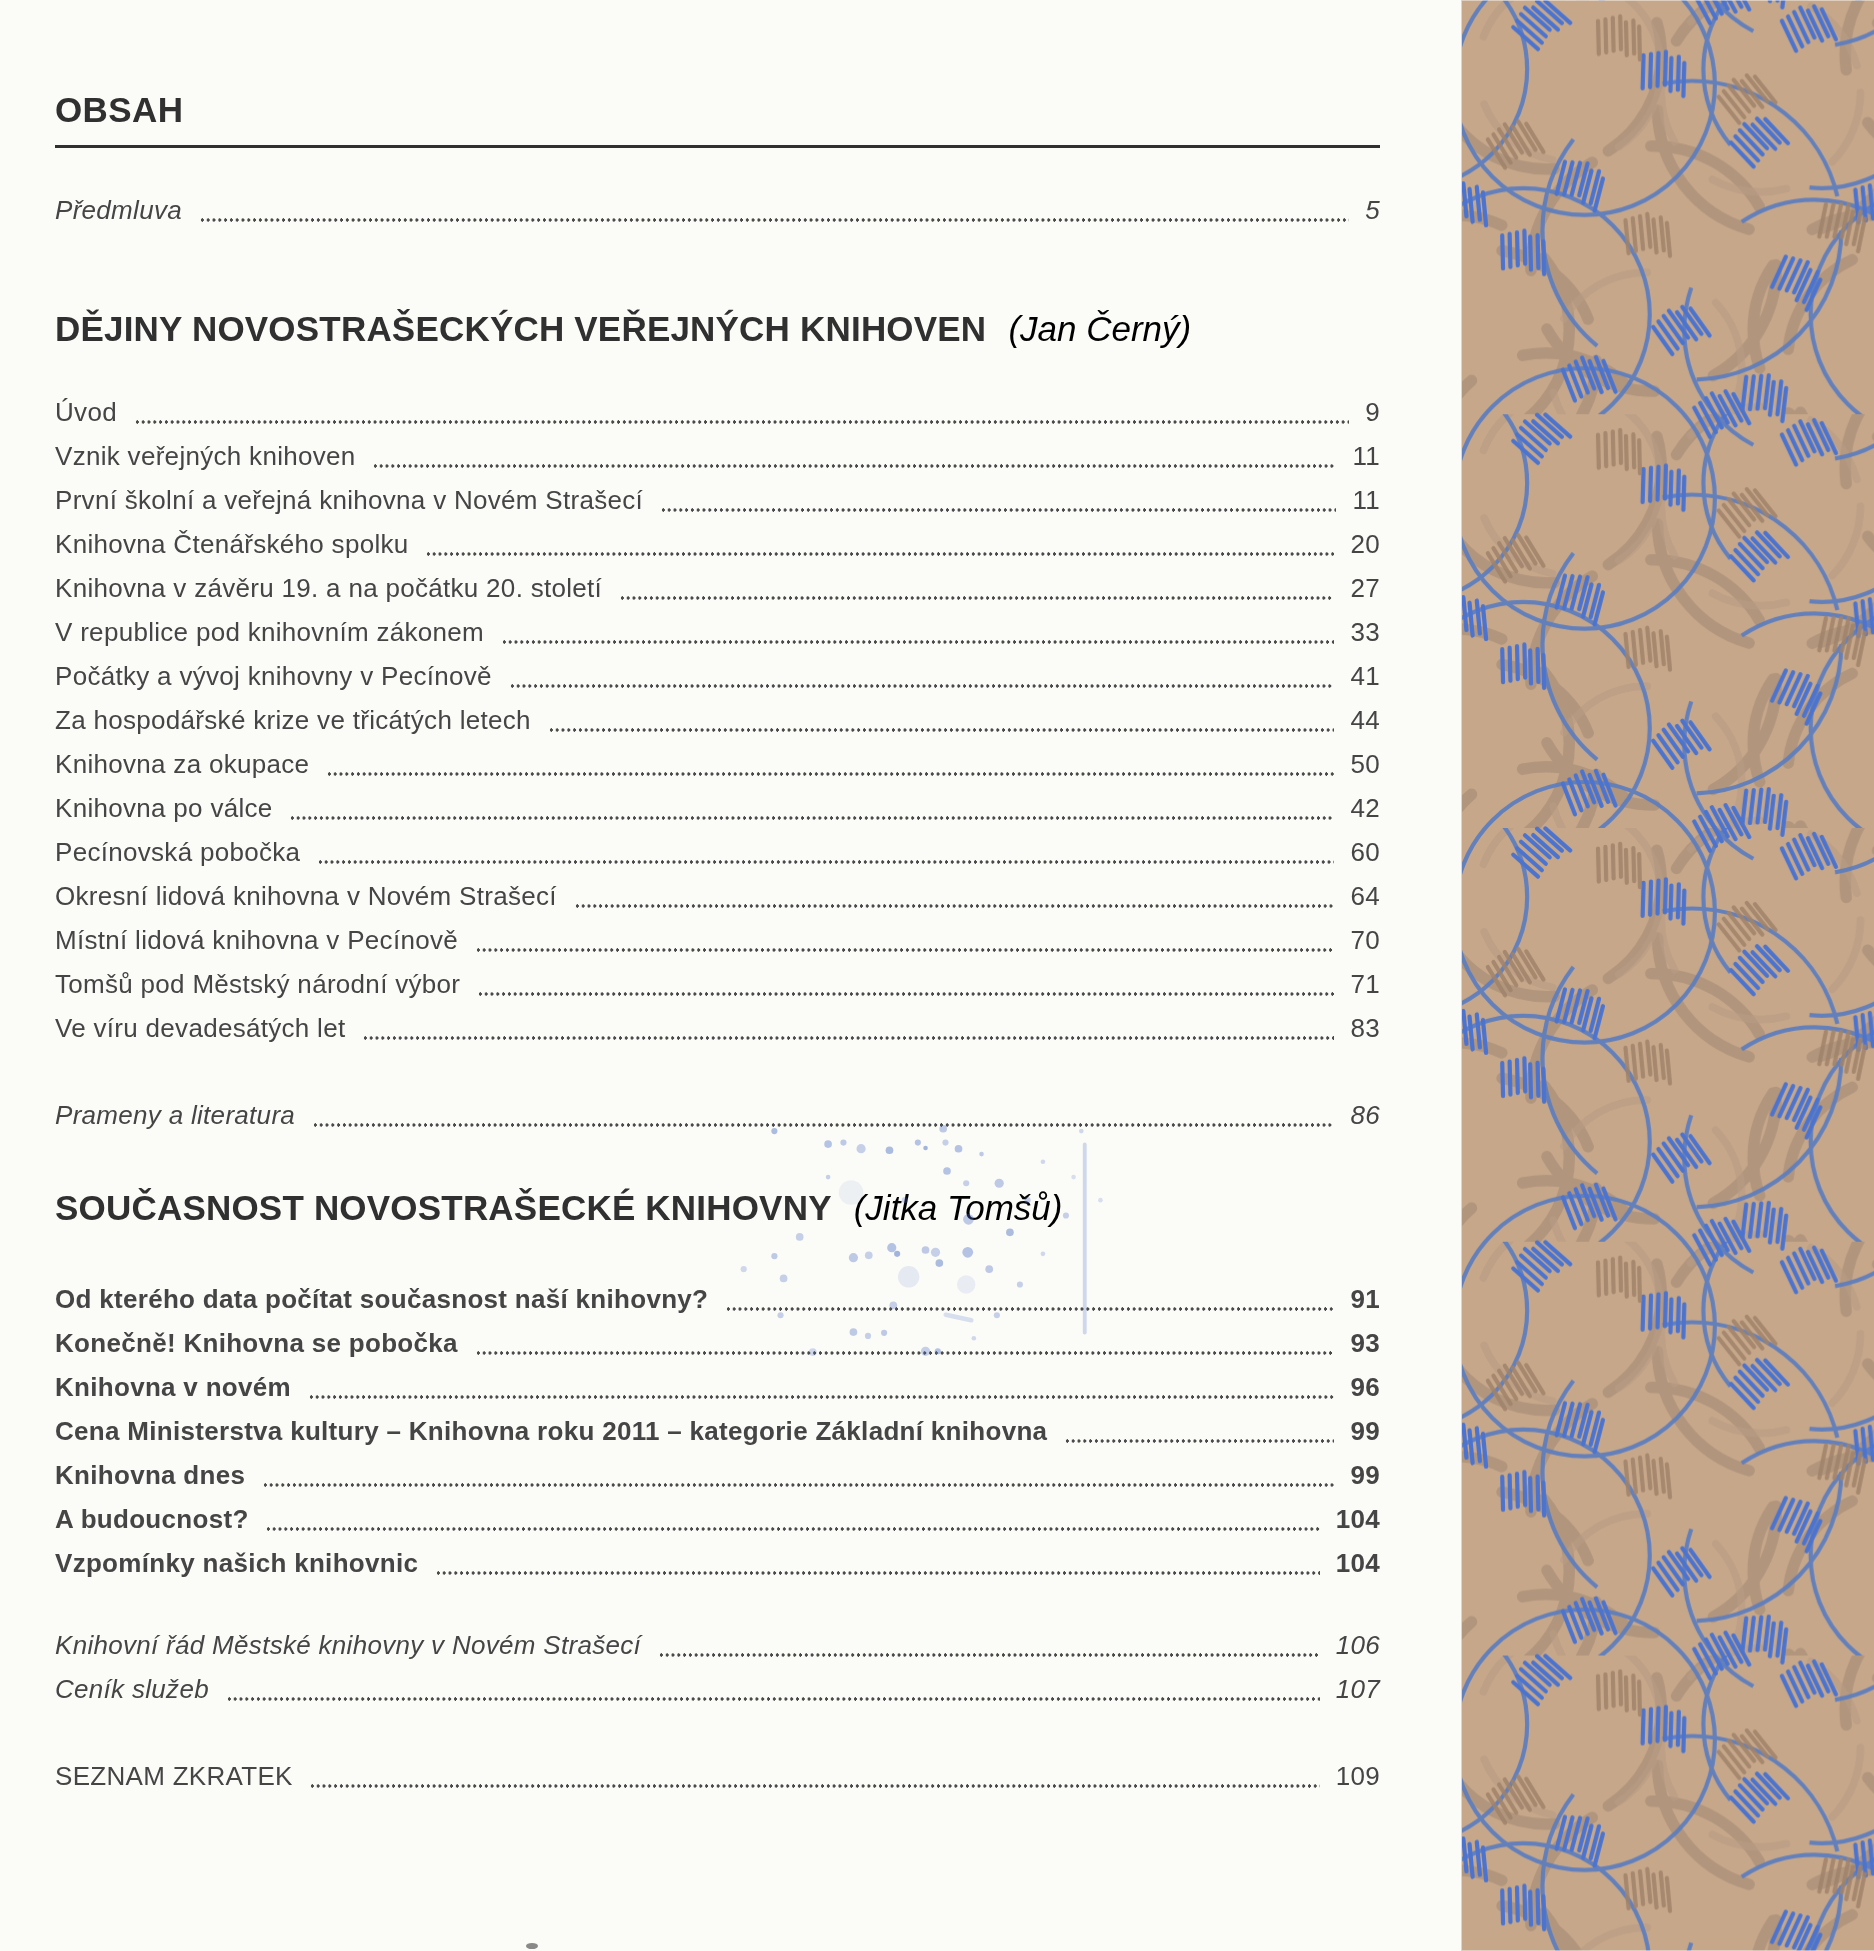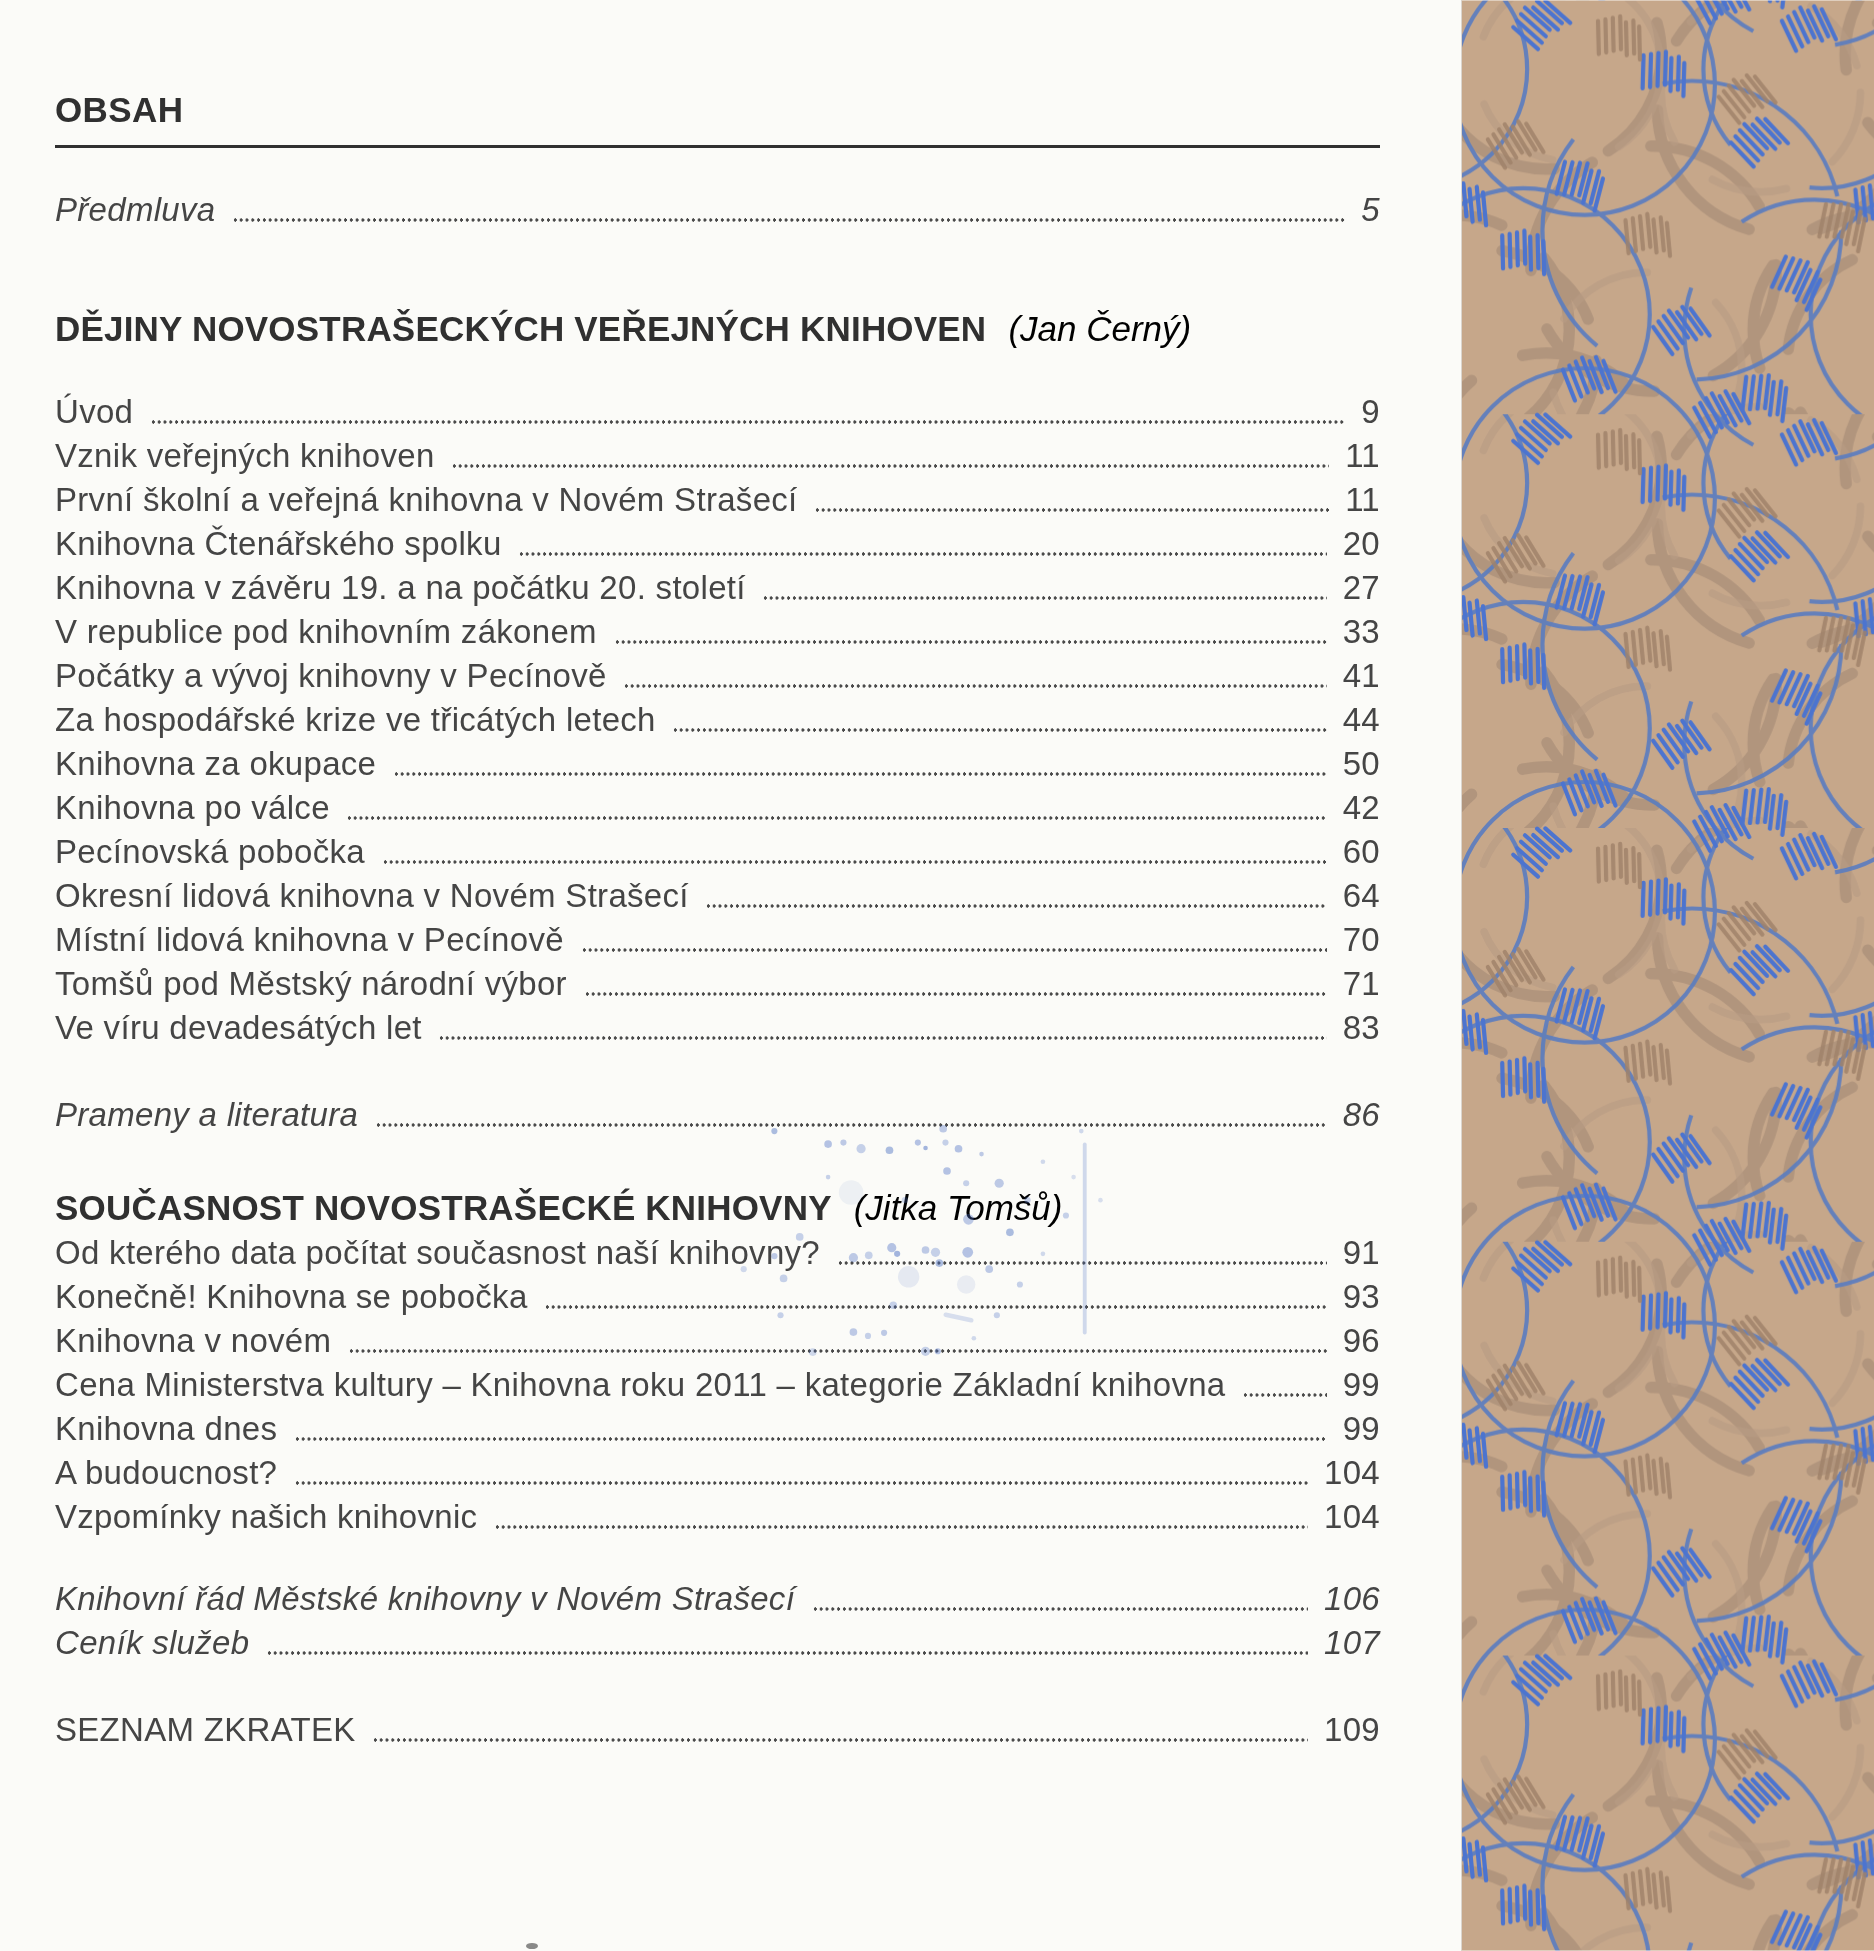--- a/index.html
+++ b/index.html
@@ -9,25 +9,25 @@
   h1.obsah{margin:90px 0 0 0;font-size:35px;line-height:40px;font-weight:bold;
            color:var(--ink_dark,#303030);letter-spacing:0.4px;
            padding-bottom:15.3px;border-bottom:3.1px solid var(--ink_dark,#303030);}
   .rows{display:block;}
   .preface{margin-top:40px;}
   .section-heading{margin-top:74px;font-size:35px;line-height:46px;color:var(--ink_dark,#303030);}
   #sec2 .section-heading{margin-top:48px;}
   .sh-title{font-weight:bold;letter-spacing:0.2px;}
   .sh-author{font-style:italic;font-weight:normal;margin-left:12.3px;color:#000000;}
   #sec1 .entries{margin-top:38px;text-align:right;}
-  #sec2 .entries{}
+  #sec2 .entries{margin-top:46px;font-weight:bold;}
   #sec1 .tail{margin-top:43px;}
   #sec2 .tail{margin-top:38px;}
   .final{margin-top:43px;}
-  .toc-row{display:flex;align-items:baseline;font-size:33px;line-height:44px;
+  .toc-row{display:flex;align-items:baseline;font-size:26px;line-height:44px;
            color:var(--ink,#454545);letter-spacing:0.3px;gap:10px;}
   .toc-row.italic .toc-label,.toc-row.italic .toc-page{font-style:italic;}
   .toc-label{white-space:nowrap;}
   .toc-dots{flex:1;height:10px;align-self:flex-end;margin:0 1.5px 7px 7.7px;
             background-image:radial-gradient(circle at 2.3px 5px,var(--dot,#4a4a4a) 1.5px,rgba(0,0,0,0) 1.8px);
             background-size:5.8px 10px;background-repeat:repeat-x;}
   .toc-page{white-space:nowrap;padding-left:4.6px;}
   .strip{position:absolute;left:1461px;top:0;border-left:0.8px solid rgba(120,100,80,.25);}
   .stamp{position:absolute;left:713px;top:1085px;pointer-events:none;}
   .speck{position:absolute;left:526px;top:1943px;width:12.3px;height:6.1px;border-radius:50%;

